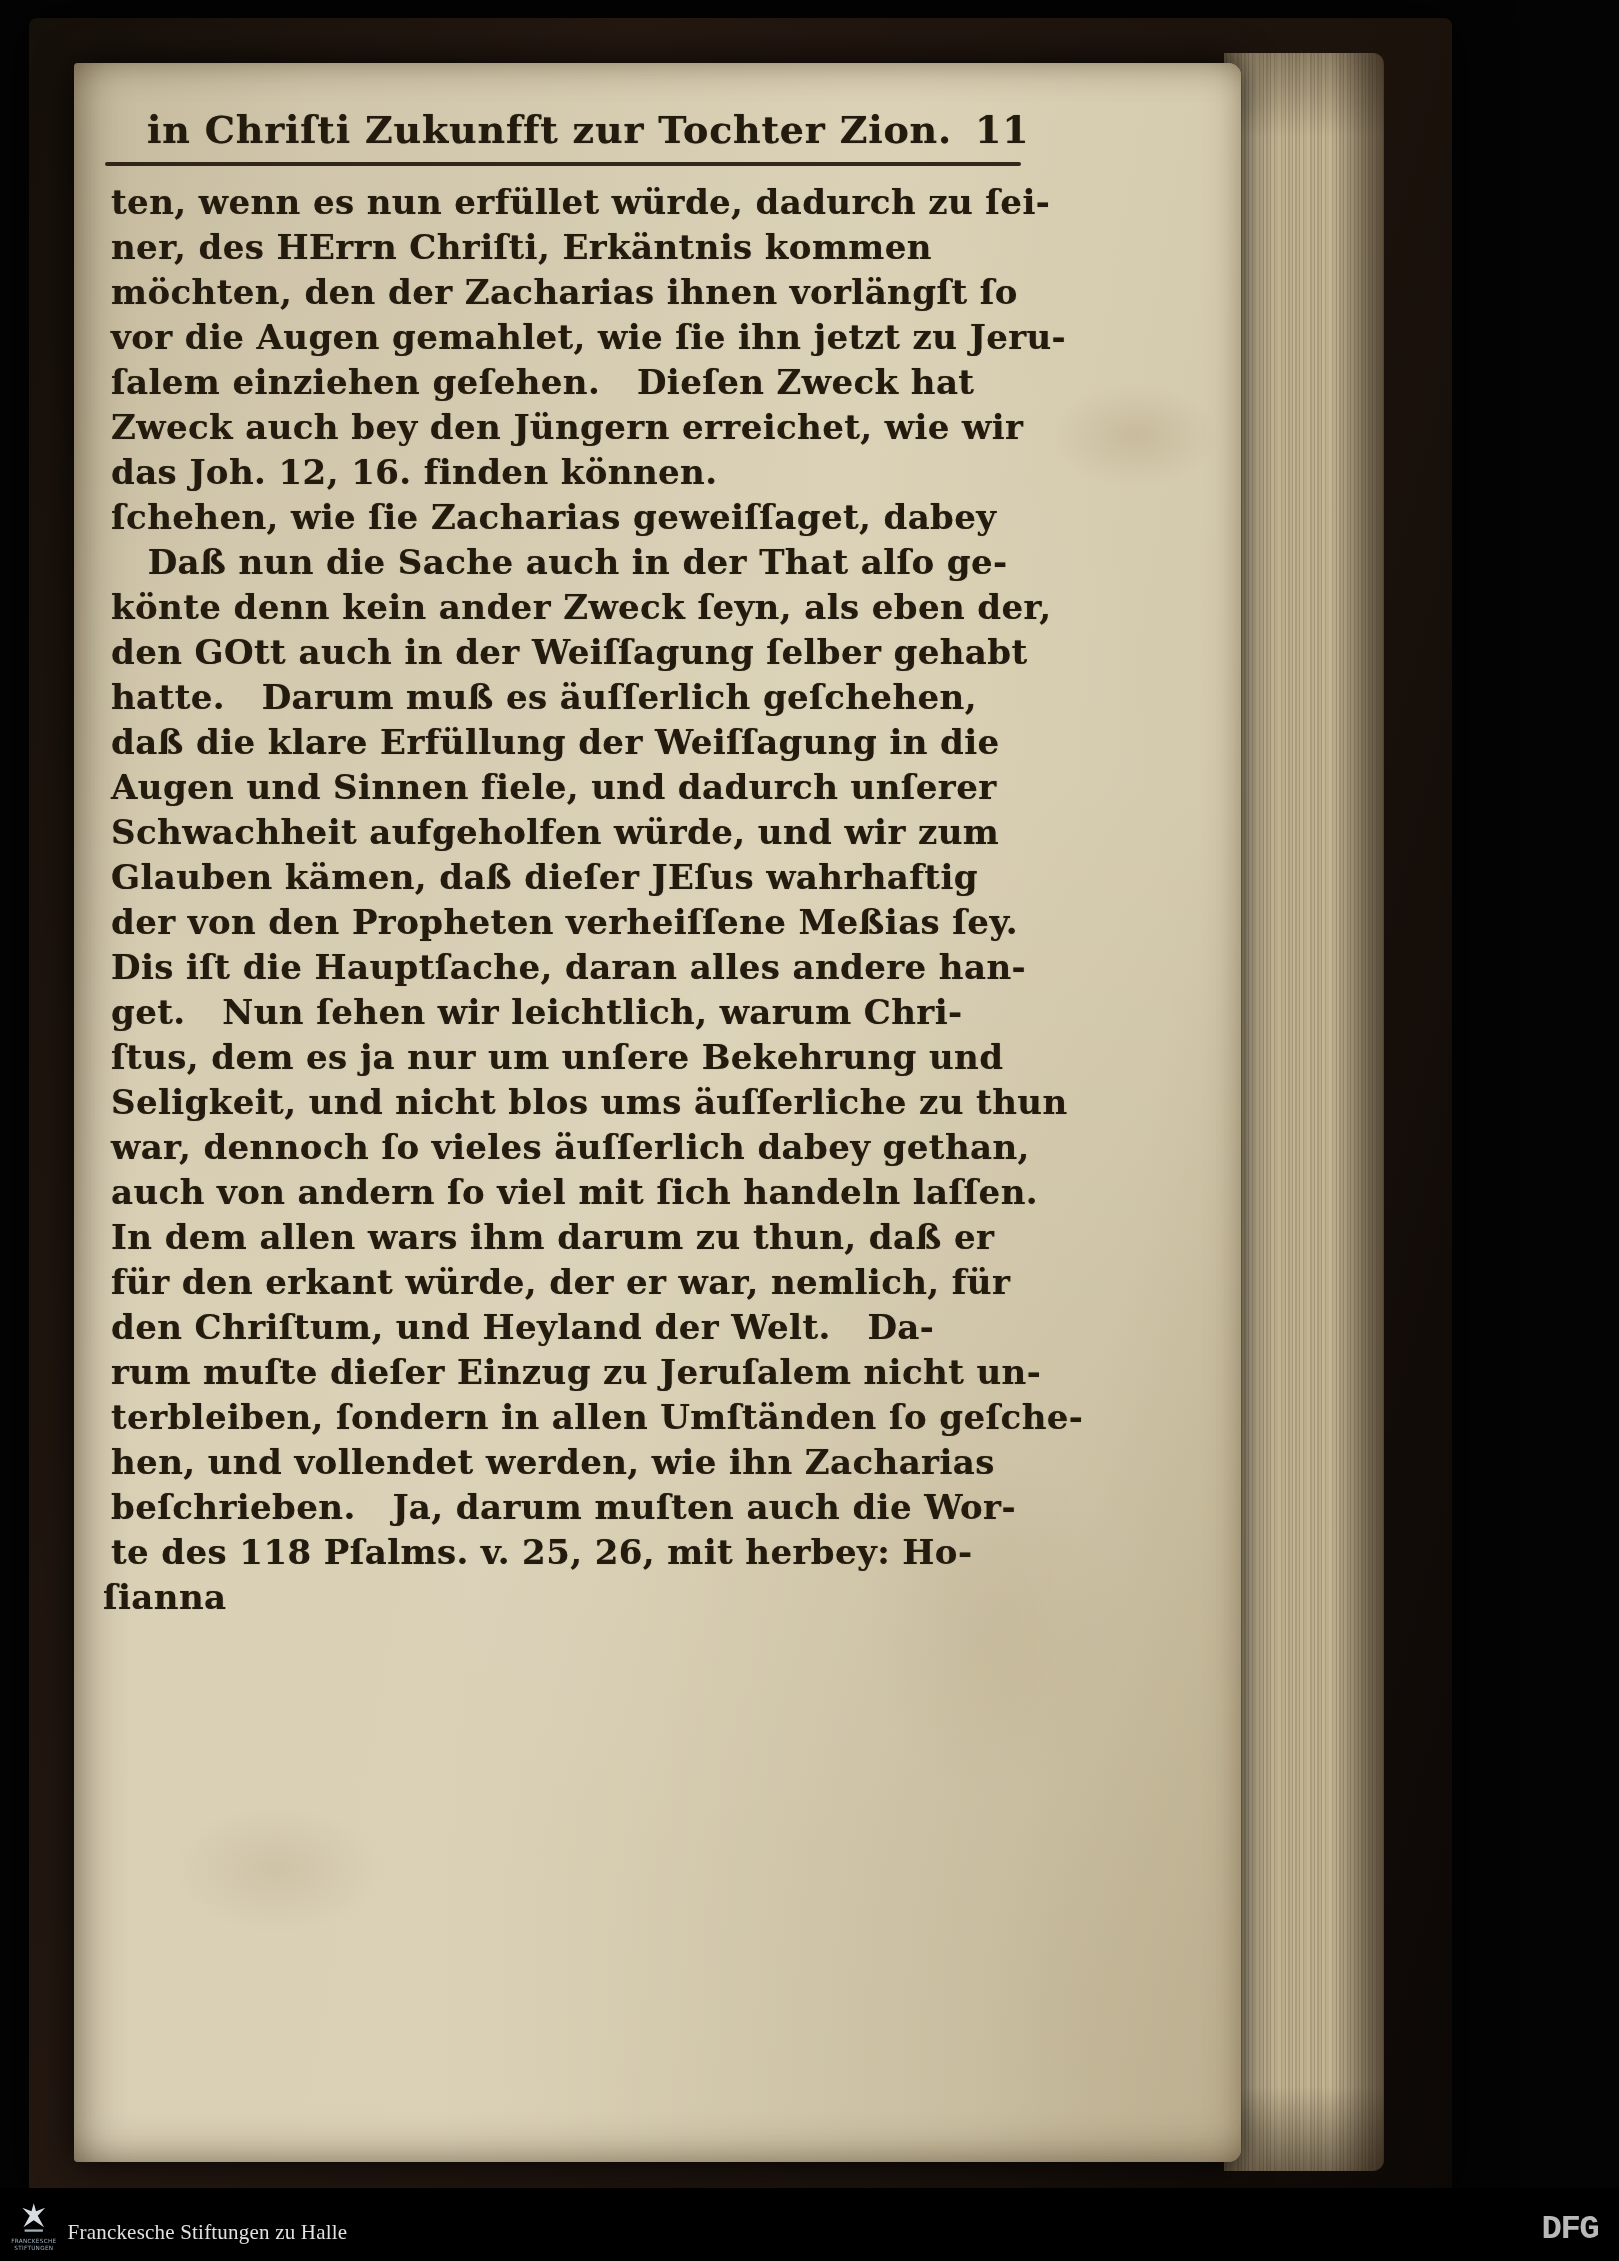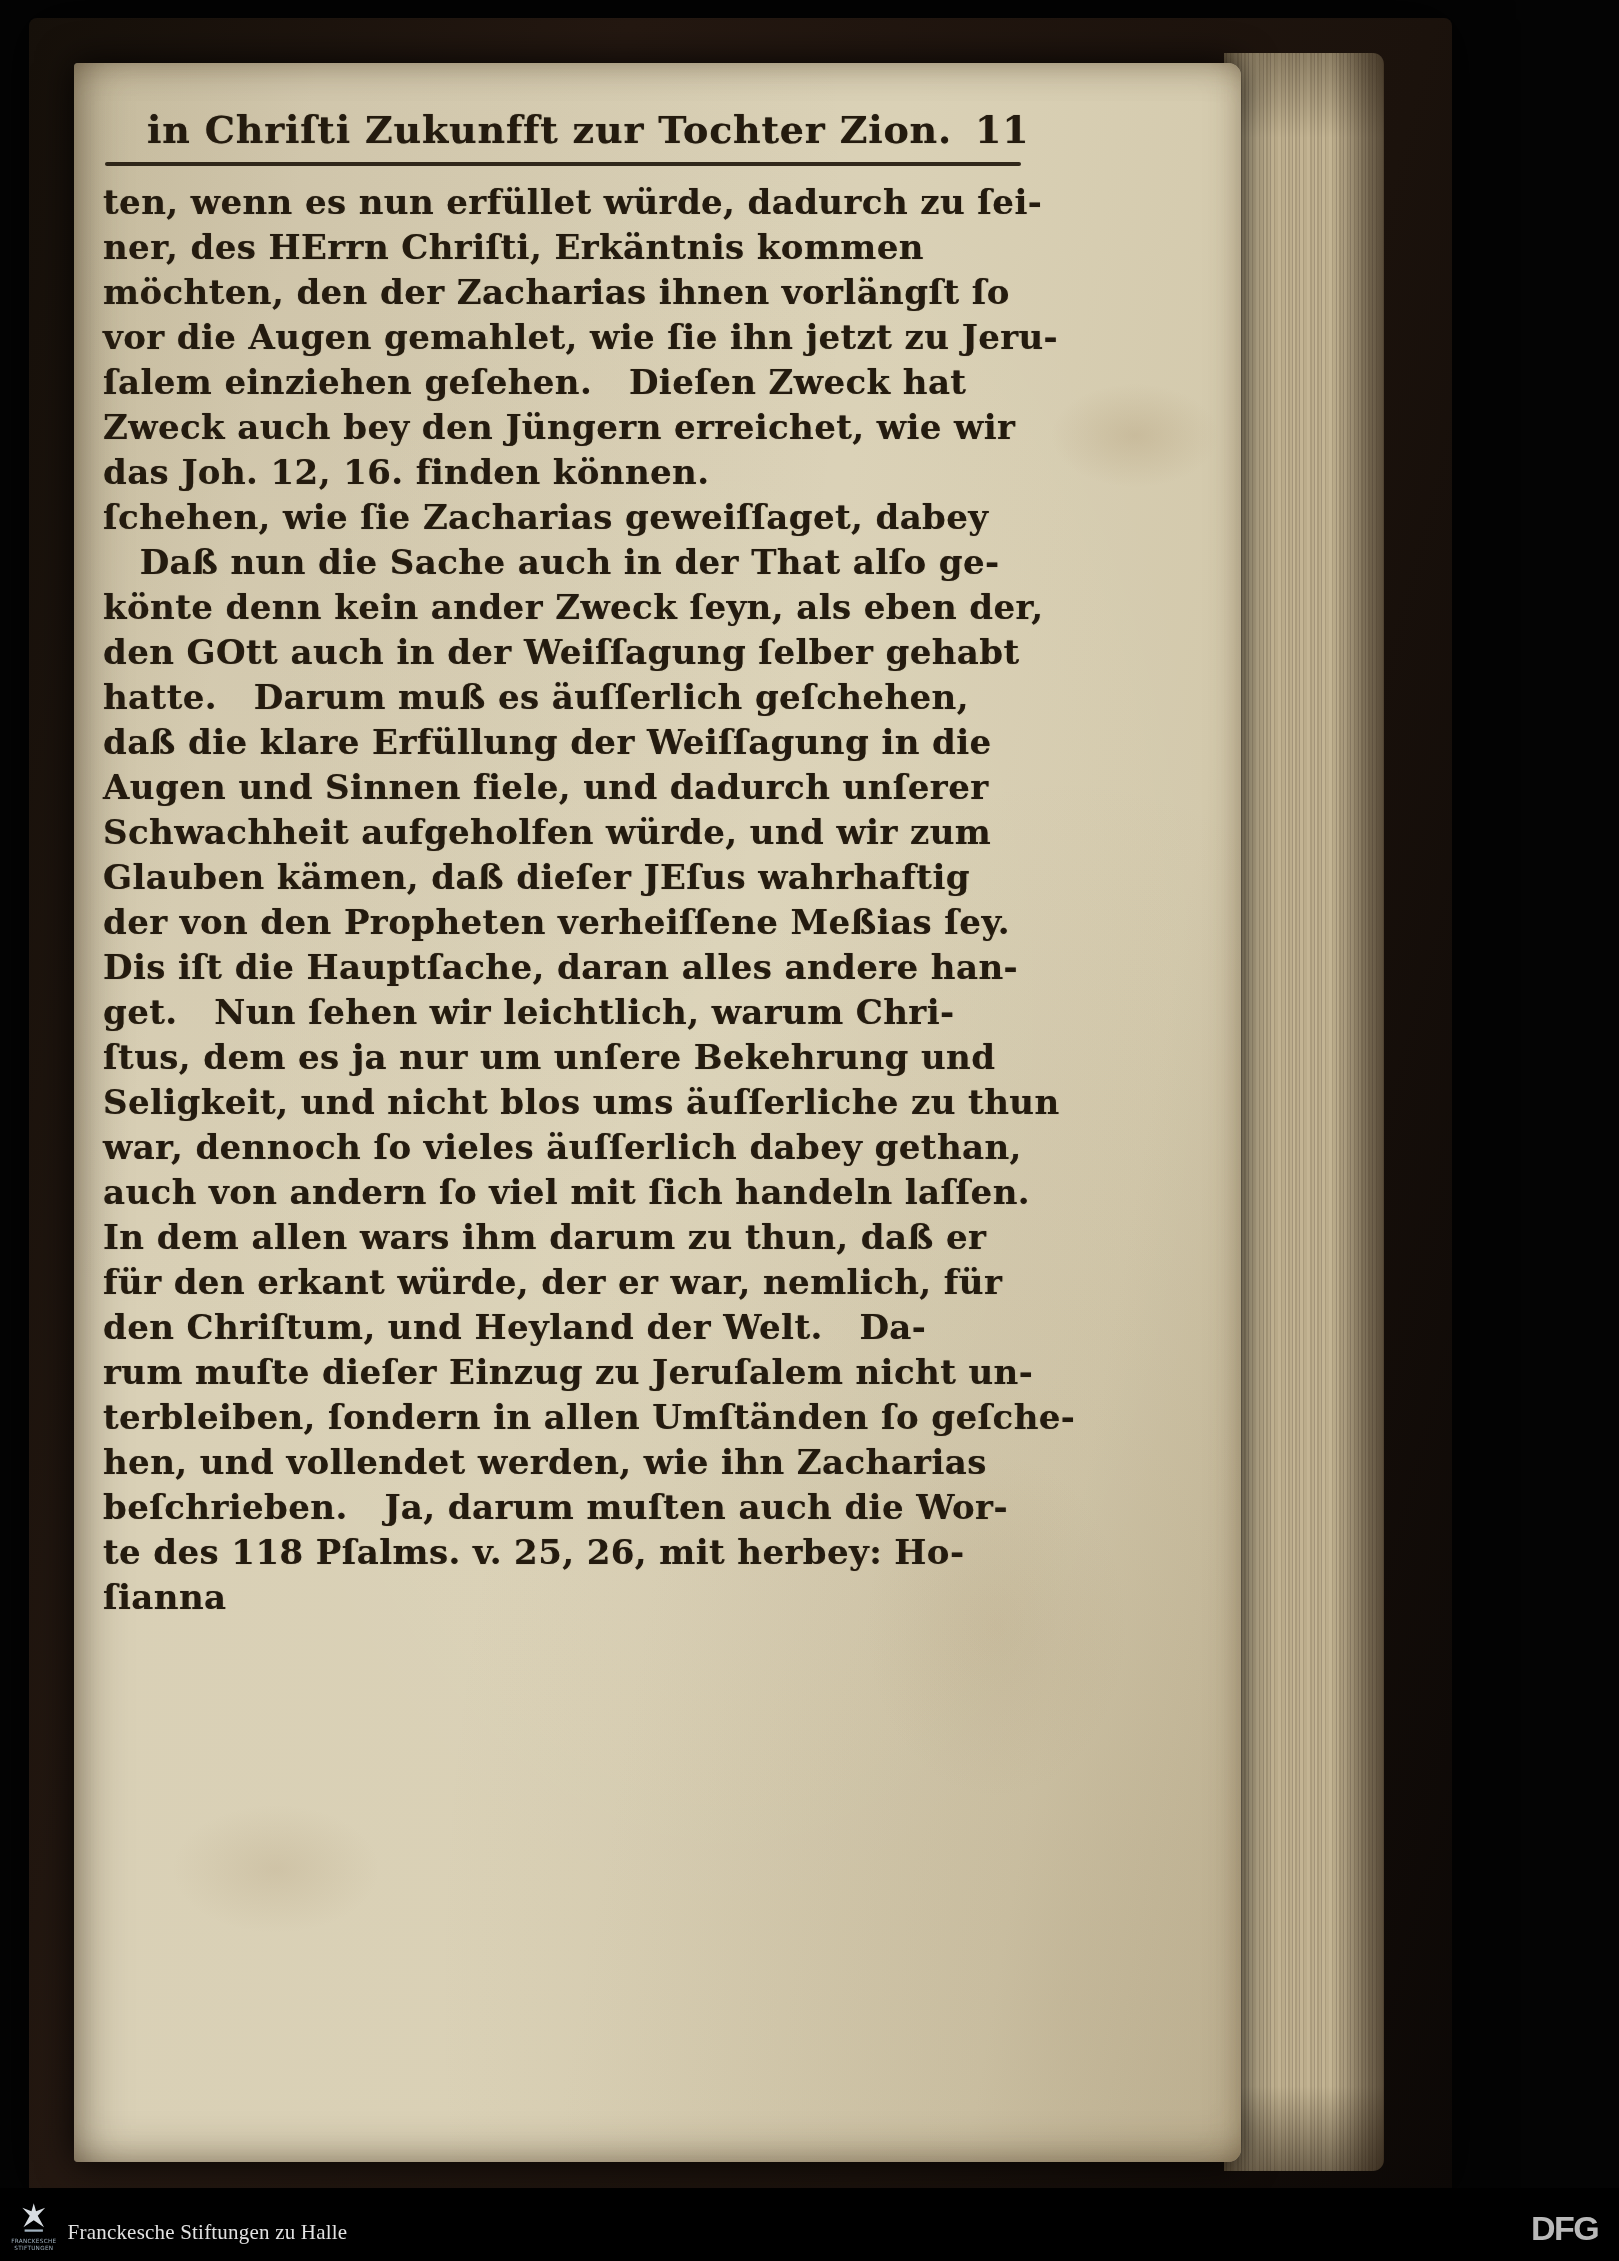--- a/index.html
+++ b/index.html
@@ -36,33 +36,33 @@
   .stain.s2{left:97px;top:1741px;width:210px;height:130px;
         background:radial-gradient(ellipse,rgba(140,112,72,.14),transparent 70%);}
   .stain.s3{left:793px;top:1393px;width:259px;height:340px;
         background:radial-gradient(ellipse,rgba(150,125,85,.10),transparent 72%);}
   .content{position:absolute;left:29px;top:44px;width:968px;color:#241b0f;}
   .running-head{font-size:38px;font-weight:bold;letter-spacing:0.8px;padding-left:44px;
         white-space:pre;text-shadow:0 0 0.8px rgba(36,27,15,.65);}
   .running-head .pagenum{margin-left:23px;}
   .head-rule{margin:9.7px 0 0 1.6px;width:916px;height:4px;background:#241b0f;border-radius:2.4px;opacity:.93;}
   .body-text{margin-top:14.6px;font-size:34px;font-weight:bold;line-height:45px;
-        letter-spacing:0.4px;text-shadow:0 0 0.8px rgba(36,27,15,.55);}
+        letter-spacing:0.4px;text-shadow:0 0 0.8px rgba(36,27,15,.55);margin-left:8px;}
   .line{white-space:pre;}
   .catchword{font-size:34px;font-weight:bold;line-height:45px;letter-spacing:0.4px;
         text-align:left;padding-right:243px;text-shadow:0 0 0.8px rgba(36,27,15,.55);}
   
   .footer{position:absolute;left:0;bottom:0;width:1619px;height:73px;background:#000;}
   .footer-left{position:absolute;left:11.3px;bottom:9.7px;display:flex;align-items:flex-end;gap:11.3px;}
   .logo-box{display:flex;flex-direction:column;align-items:center;width:45px;}
   .logo-caption{font-family:"DejaVu Sans",sans-serif;font-size:5.7px;color:#9fb0bd;
         letter-spacing:0.3px;text-align:center;line-height:6.5px;margin-top:1.6px;}
   .institution{font-family:"Liberation Serif",serif;font-size:21px;color:#e2e2e2;
         padding-bottom:6.5px;letter-spacing:0.2px;}
-  .dfg{position:absolute;right:21px;bottom:13px;font-family:Liberation Sans, sans-serif;
+  .dfg{position:absolute;right:21px;bottom:13px;font-family:Liberation Mono, monospace;
         font-weight:bold;font-size:34px;color:#b9b9b9;letter-spacing:-1.6px;}
 </style>
 </head>
 <body>
 
 <div class="scene">
 
   <div class="cover"></div>
 
   <div class="page-edges"></div>

